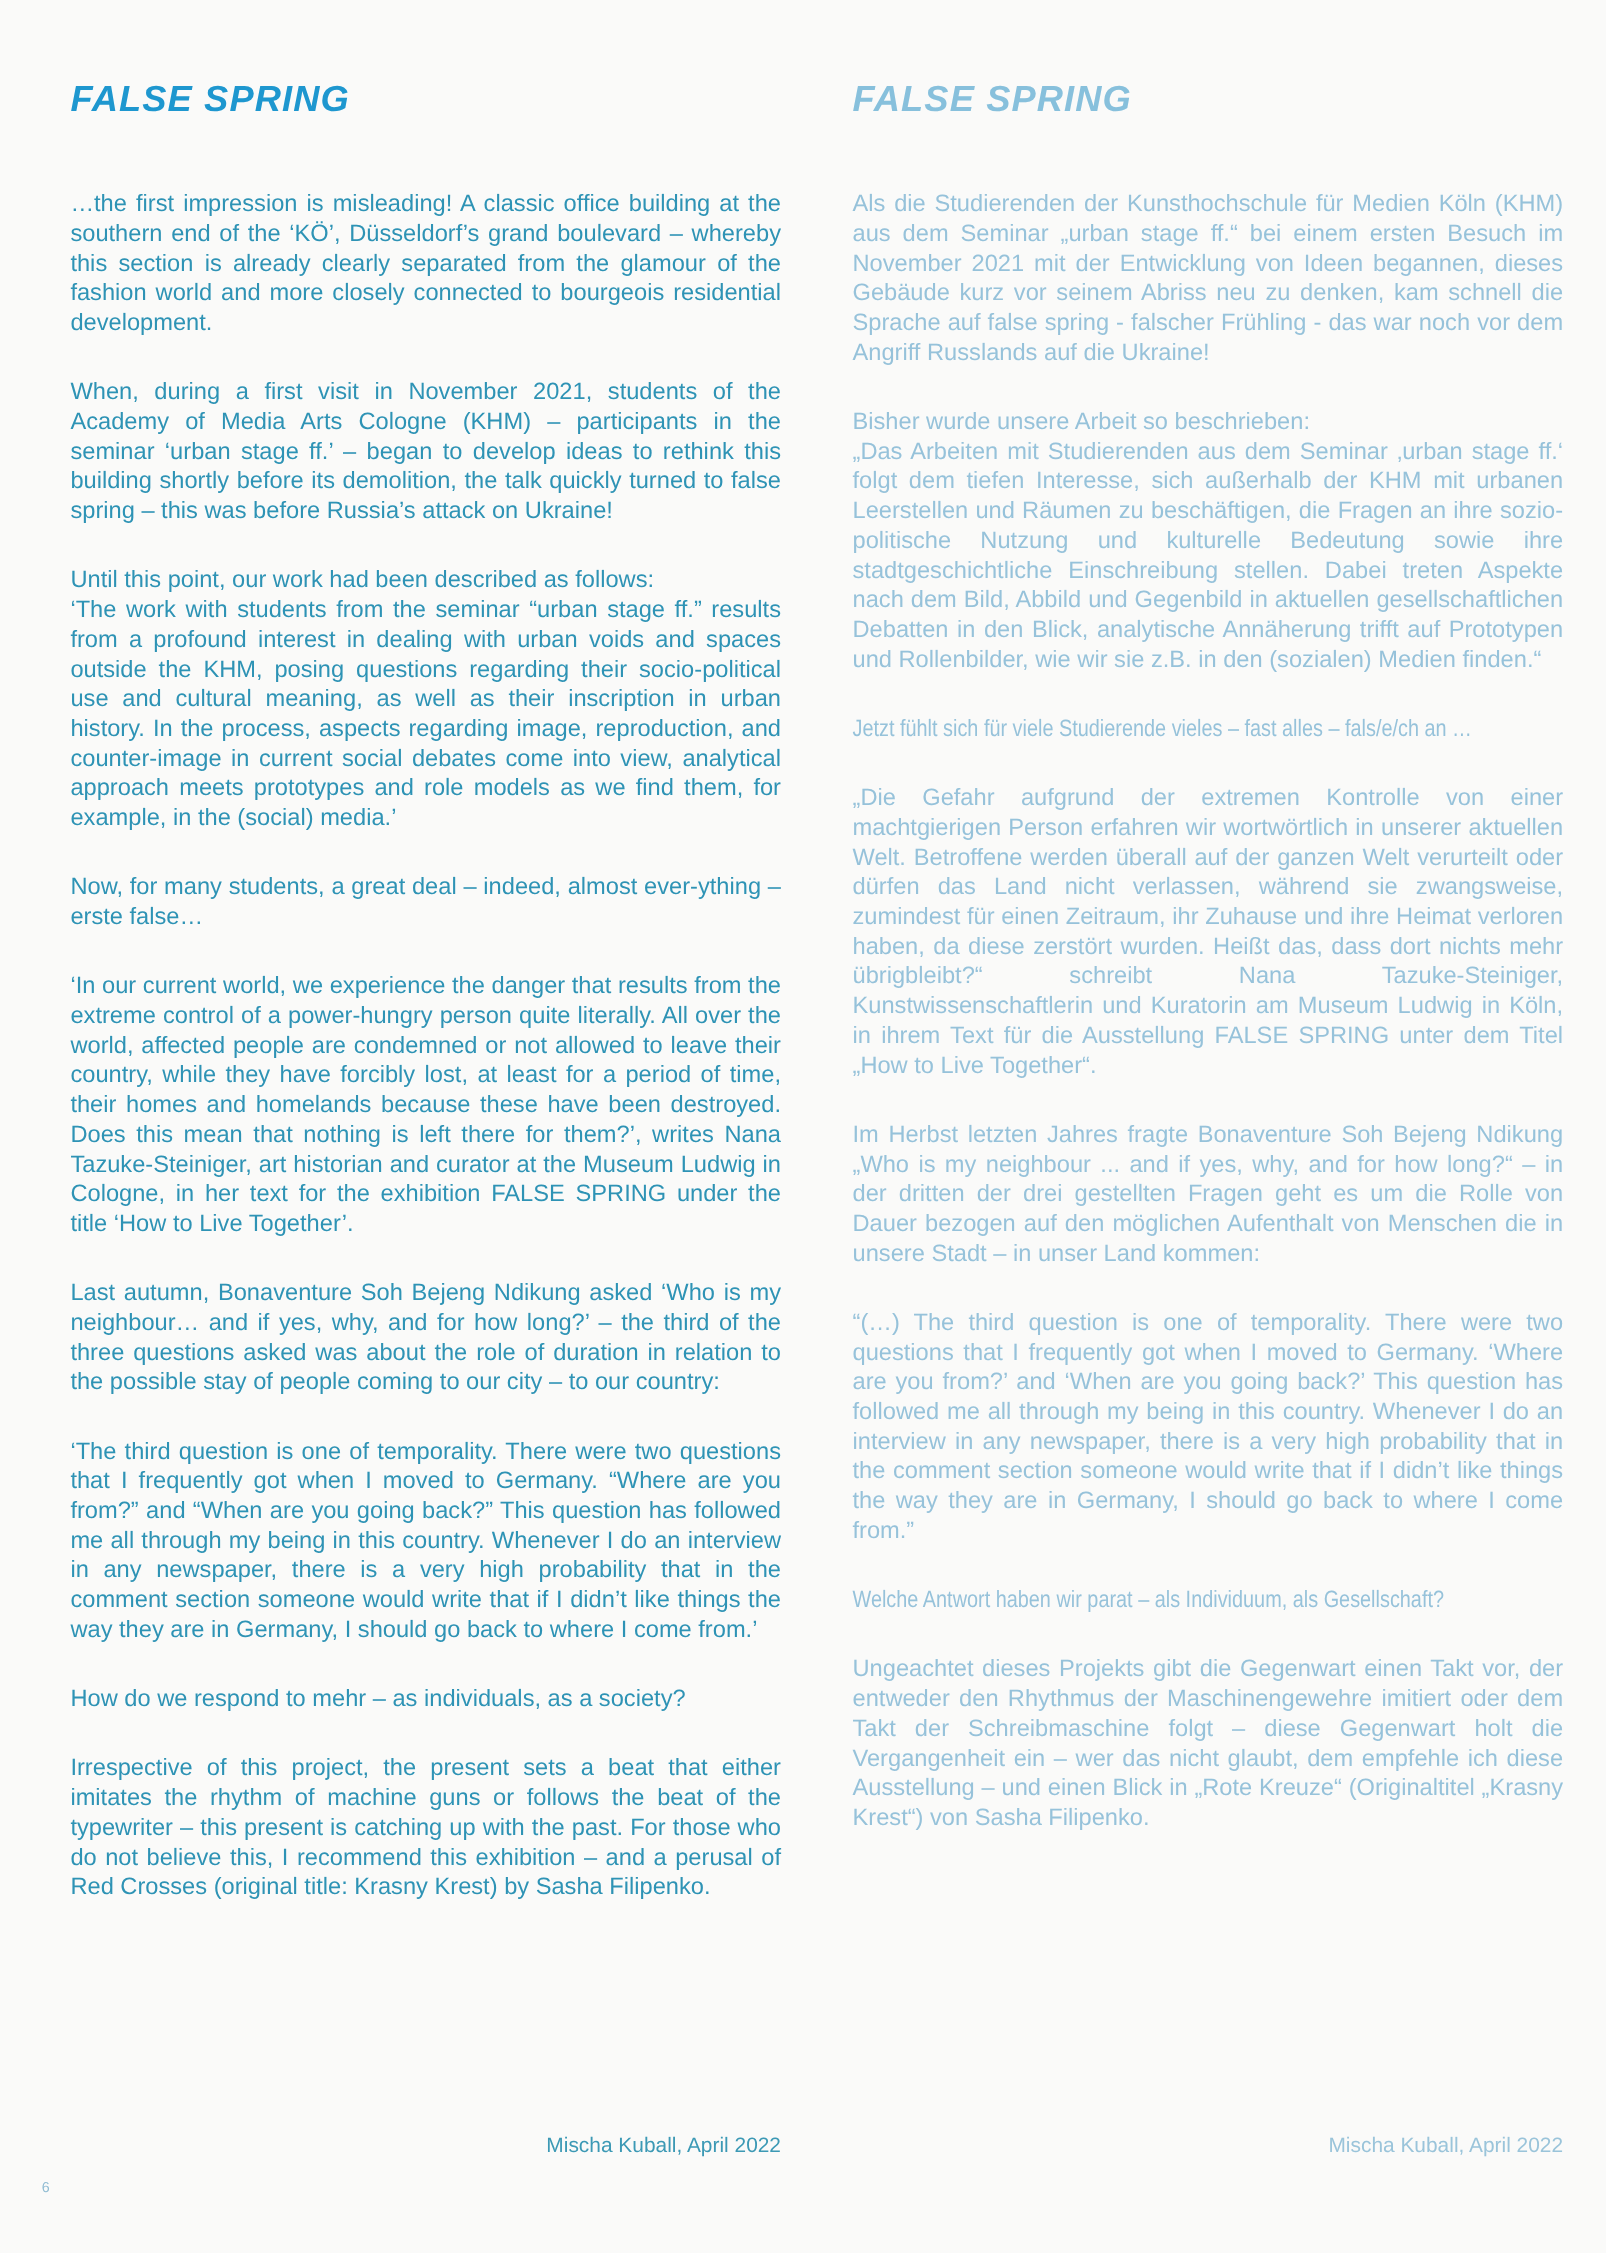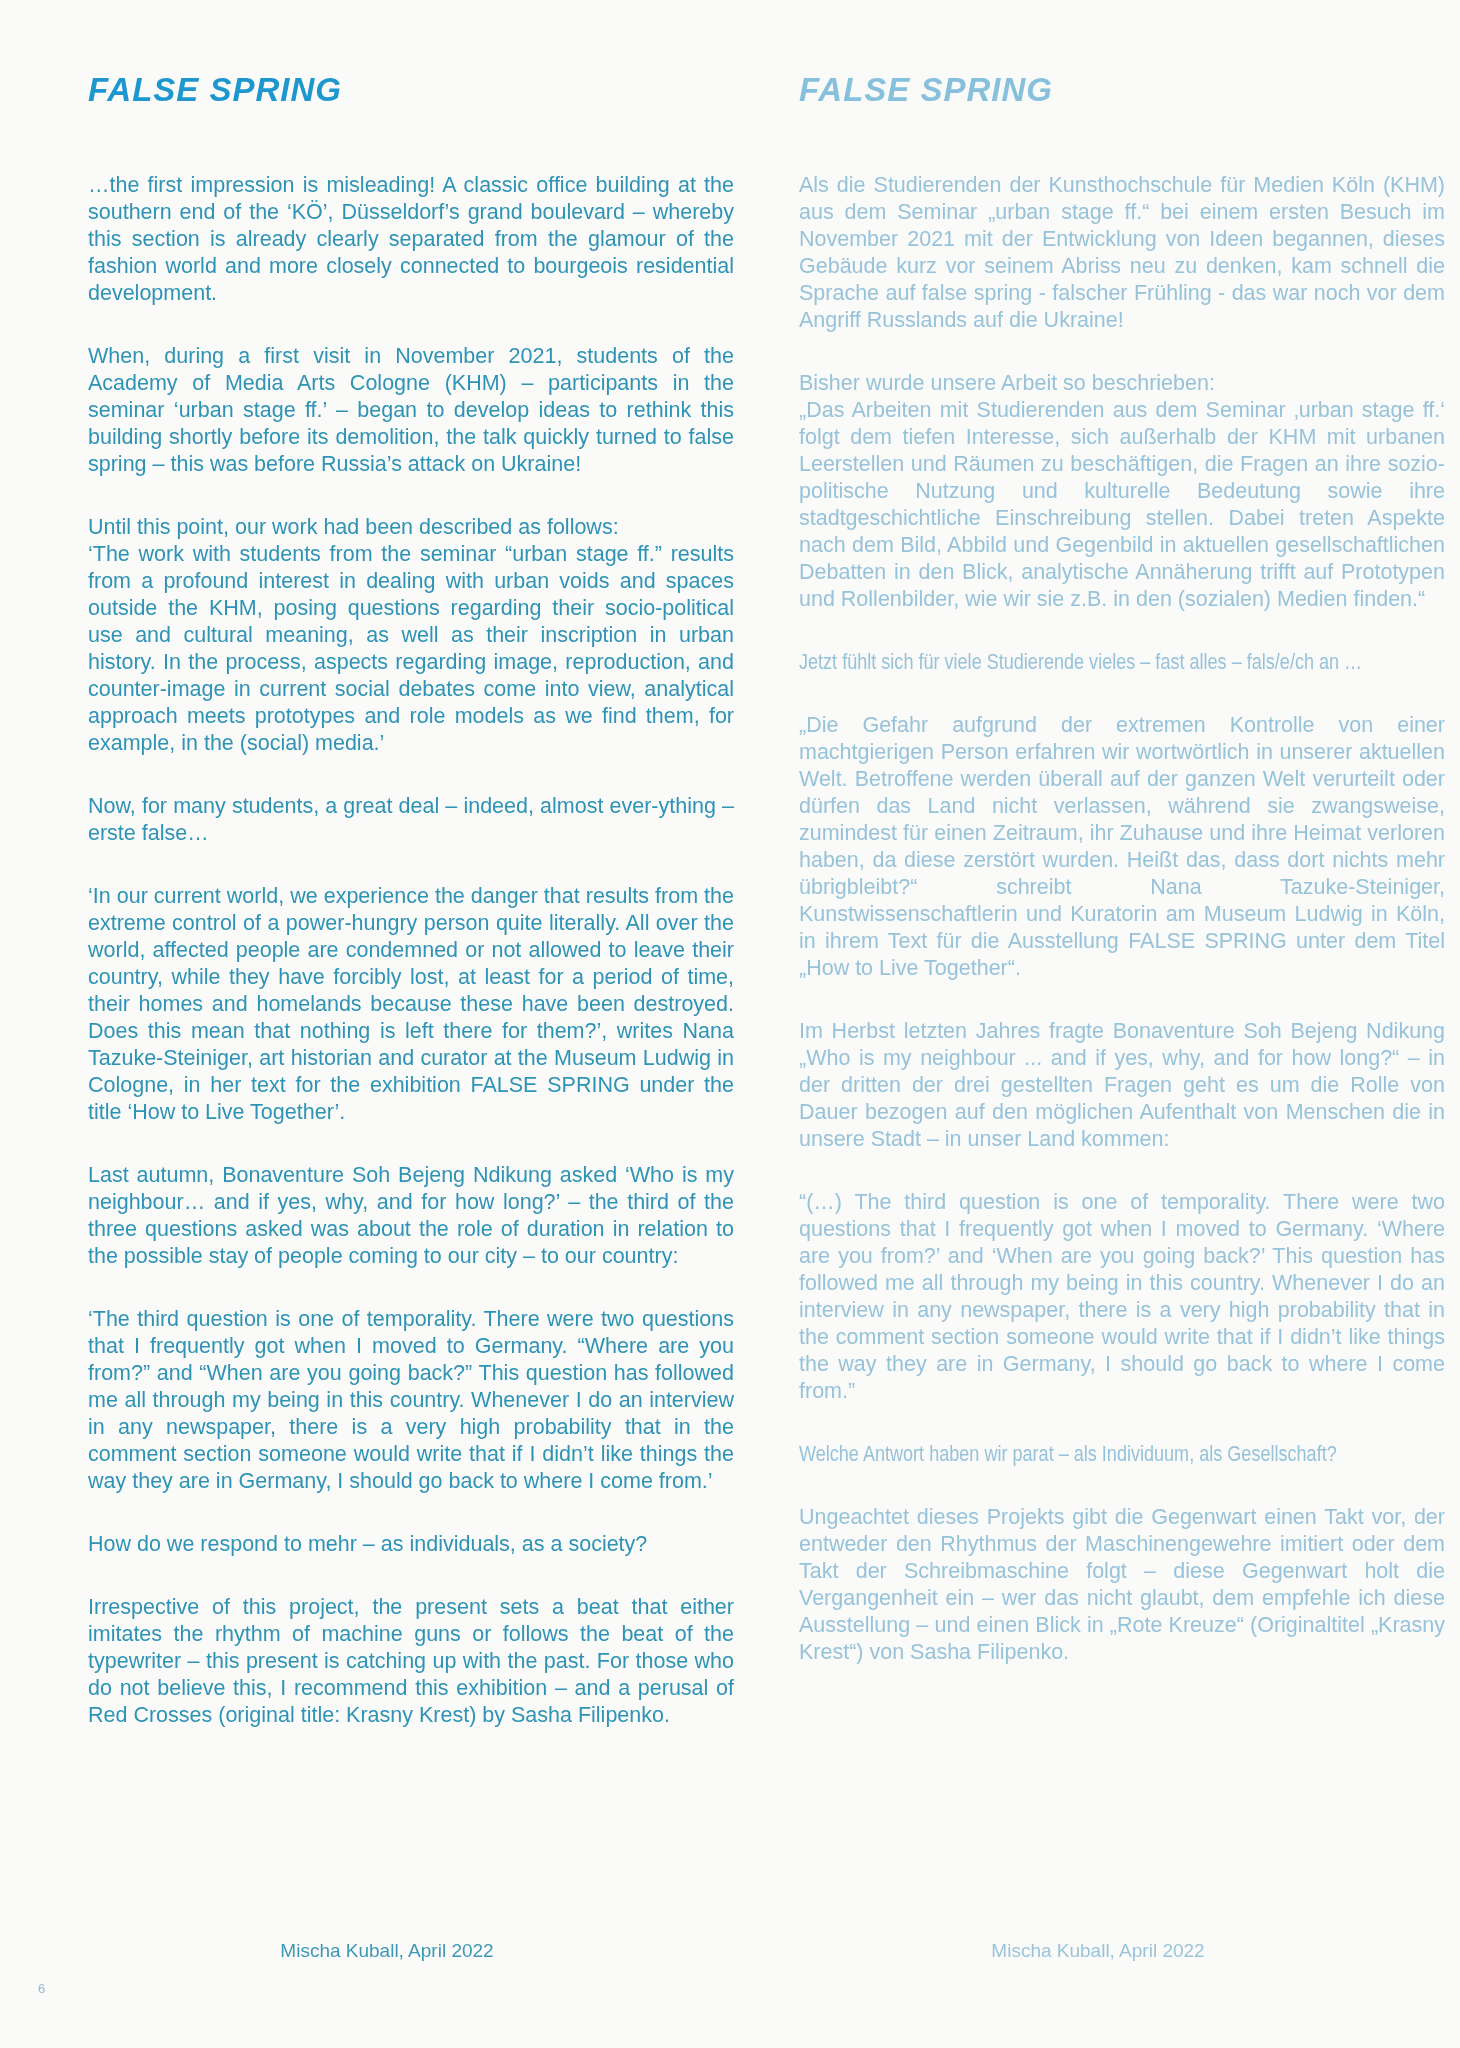--- a/index.html
+++ b/index.html
@@ -15,21 +15,20 @@
   }
   .page {
     position: relative;
     width: 1460px;
     height: 2048px;
   }
   .column {
     position: absolute;
     top: 73px;
     width: 646px;
-    margin-left: 24px;
   }
   .column-en { left: 64px; }
   .column-de { left: 775px; }
 
   .heading {
     font-style: italic;
     font-weight: 700;
     font-size: 33px;
     line-height: 1;
     letter-spacing: 1px;
@@ -52,21 +51,21 @@
     white-space: nowrap;
     transform: scaleX(0.84);
     transform-origin: left center;
     text-align: left;
   }
 
   .footer {
     position: absolute;
     top: 1941px;
     width: 646px;
-    text-align: center;
+    text-align: right;
     font-size: 19px;
     line-height: 1;
   }
   .footer-en { left: 64px; color: var(--en-footer, #3c99b5); }
   .footer-de { left: 775px; color: var(--de-footer, #9ac4da); }
 
   .page-number {
     position: absolute;
     left: 38px;
     top: 1981px;

